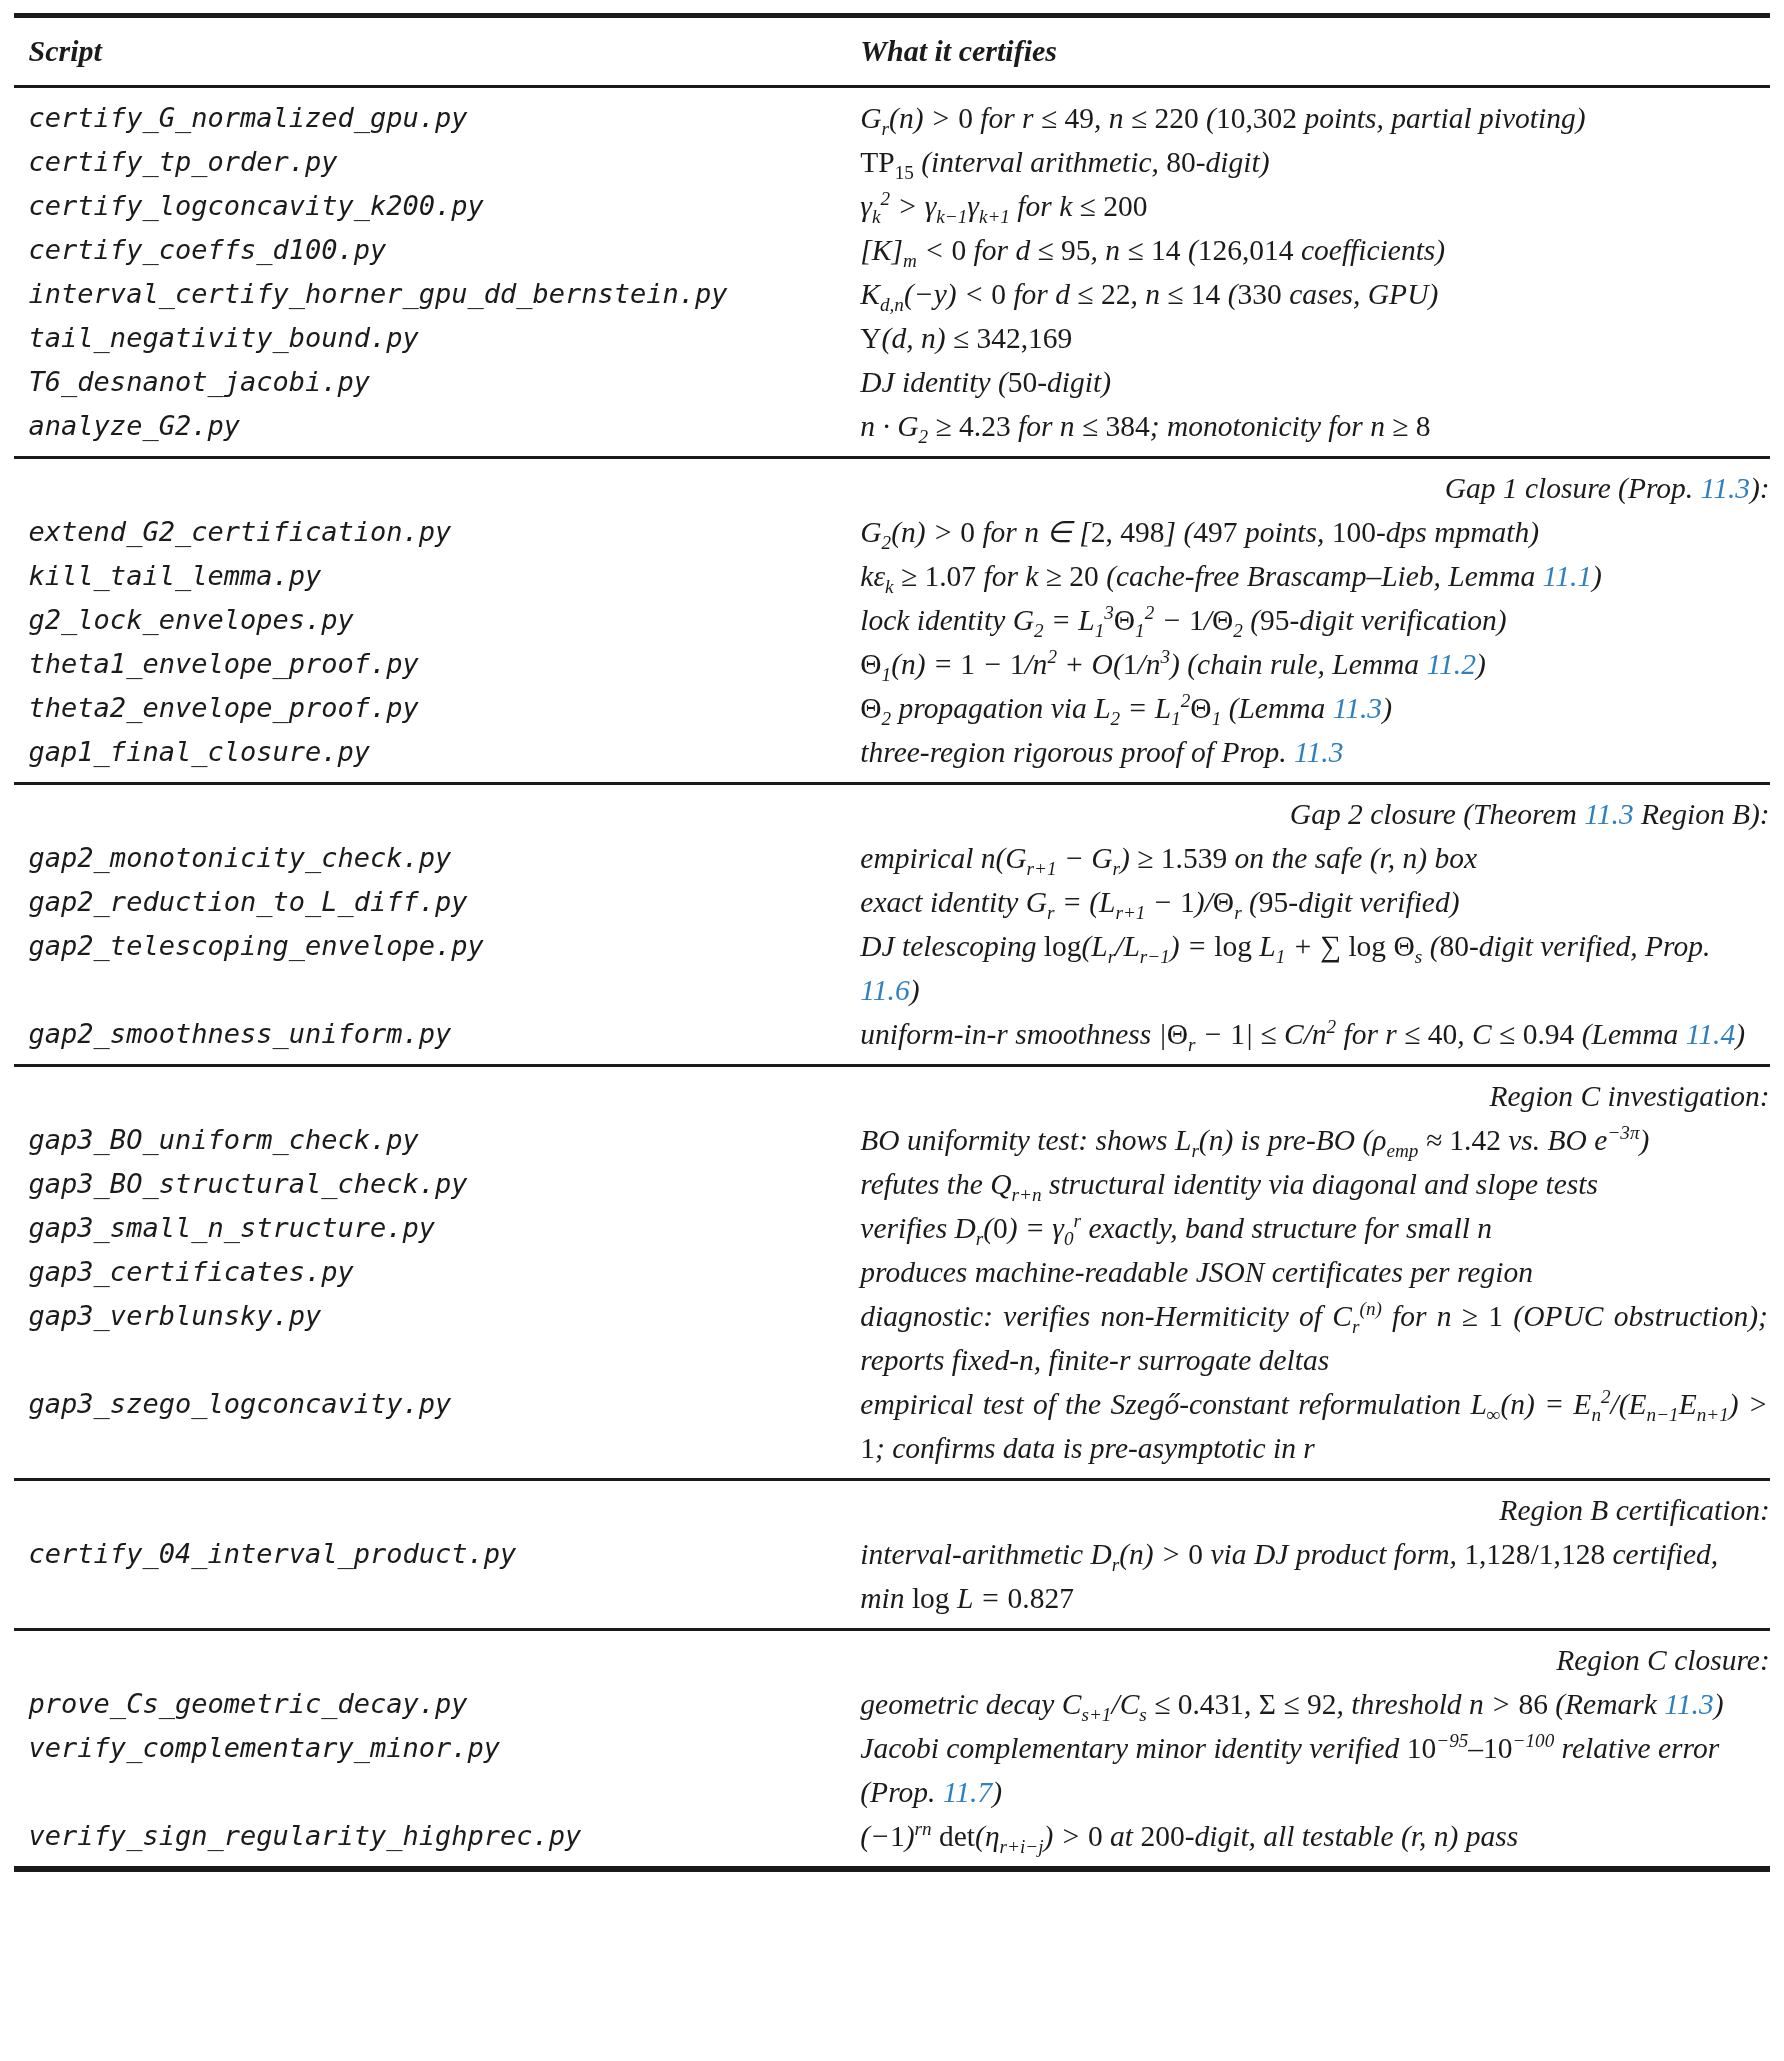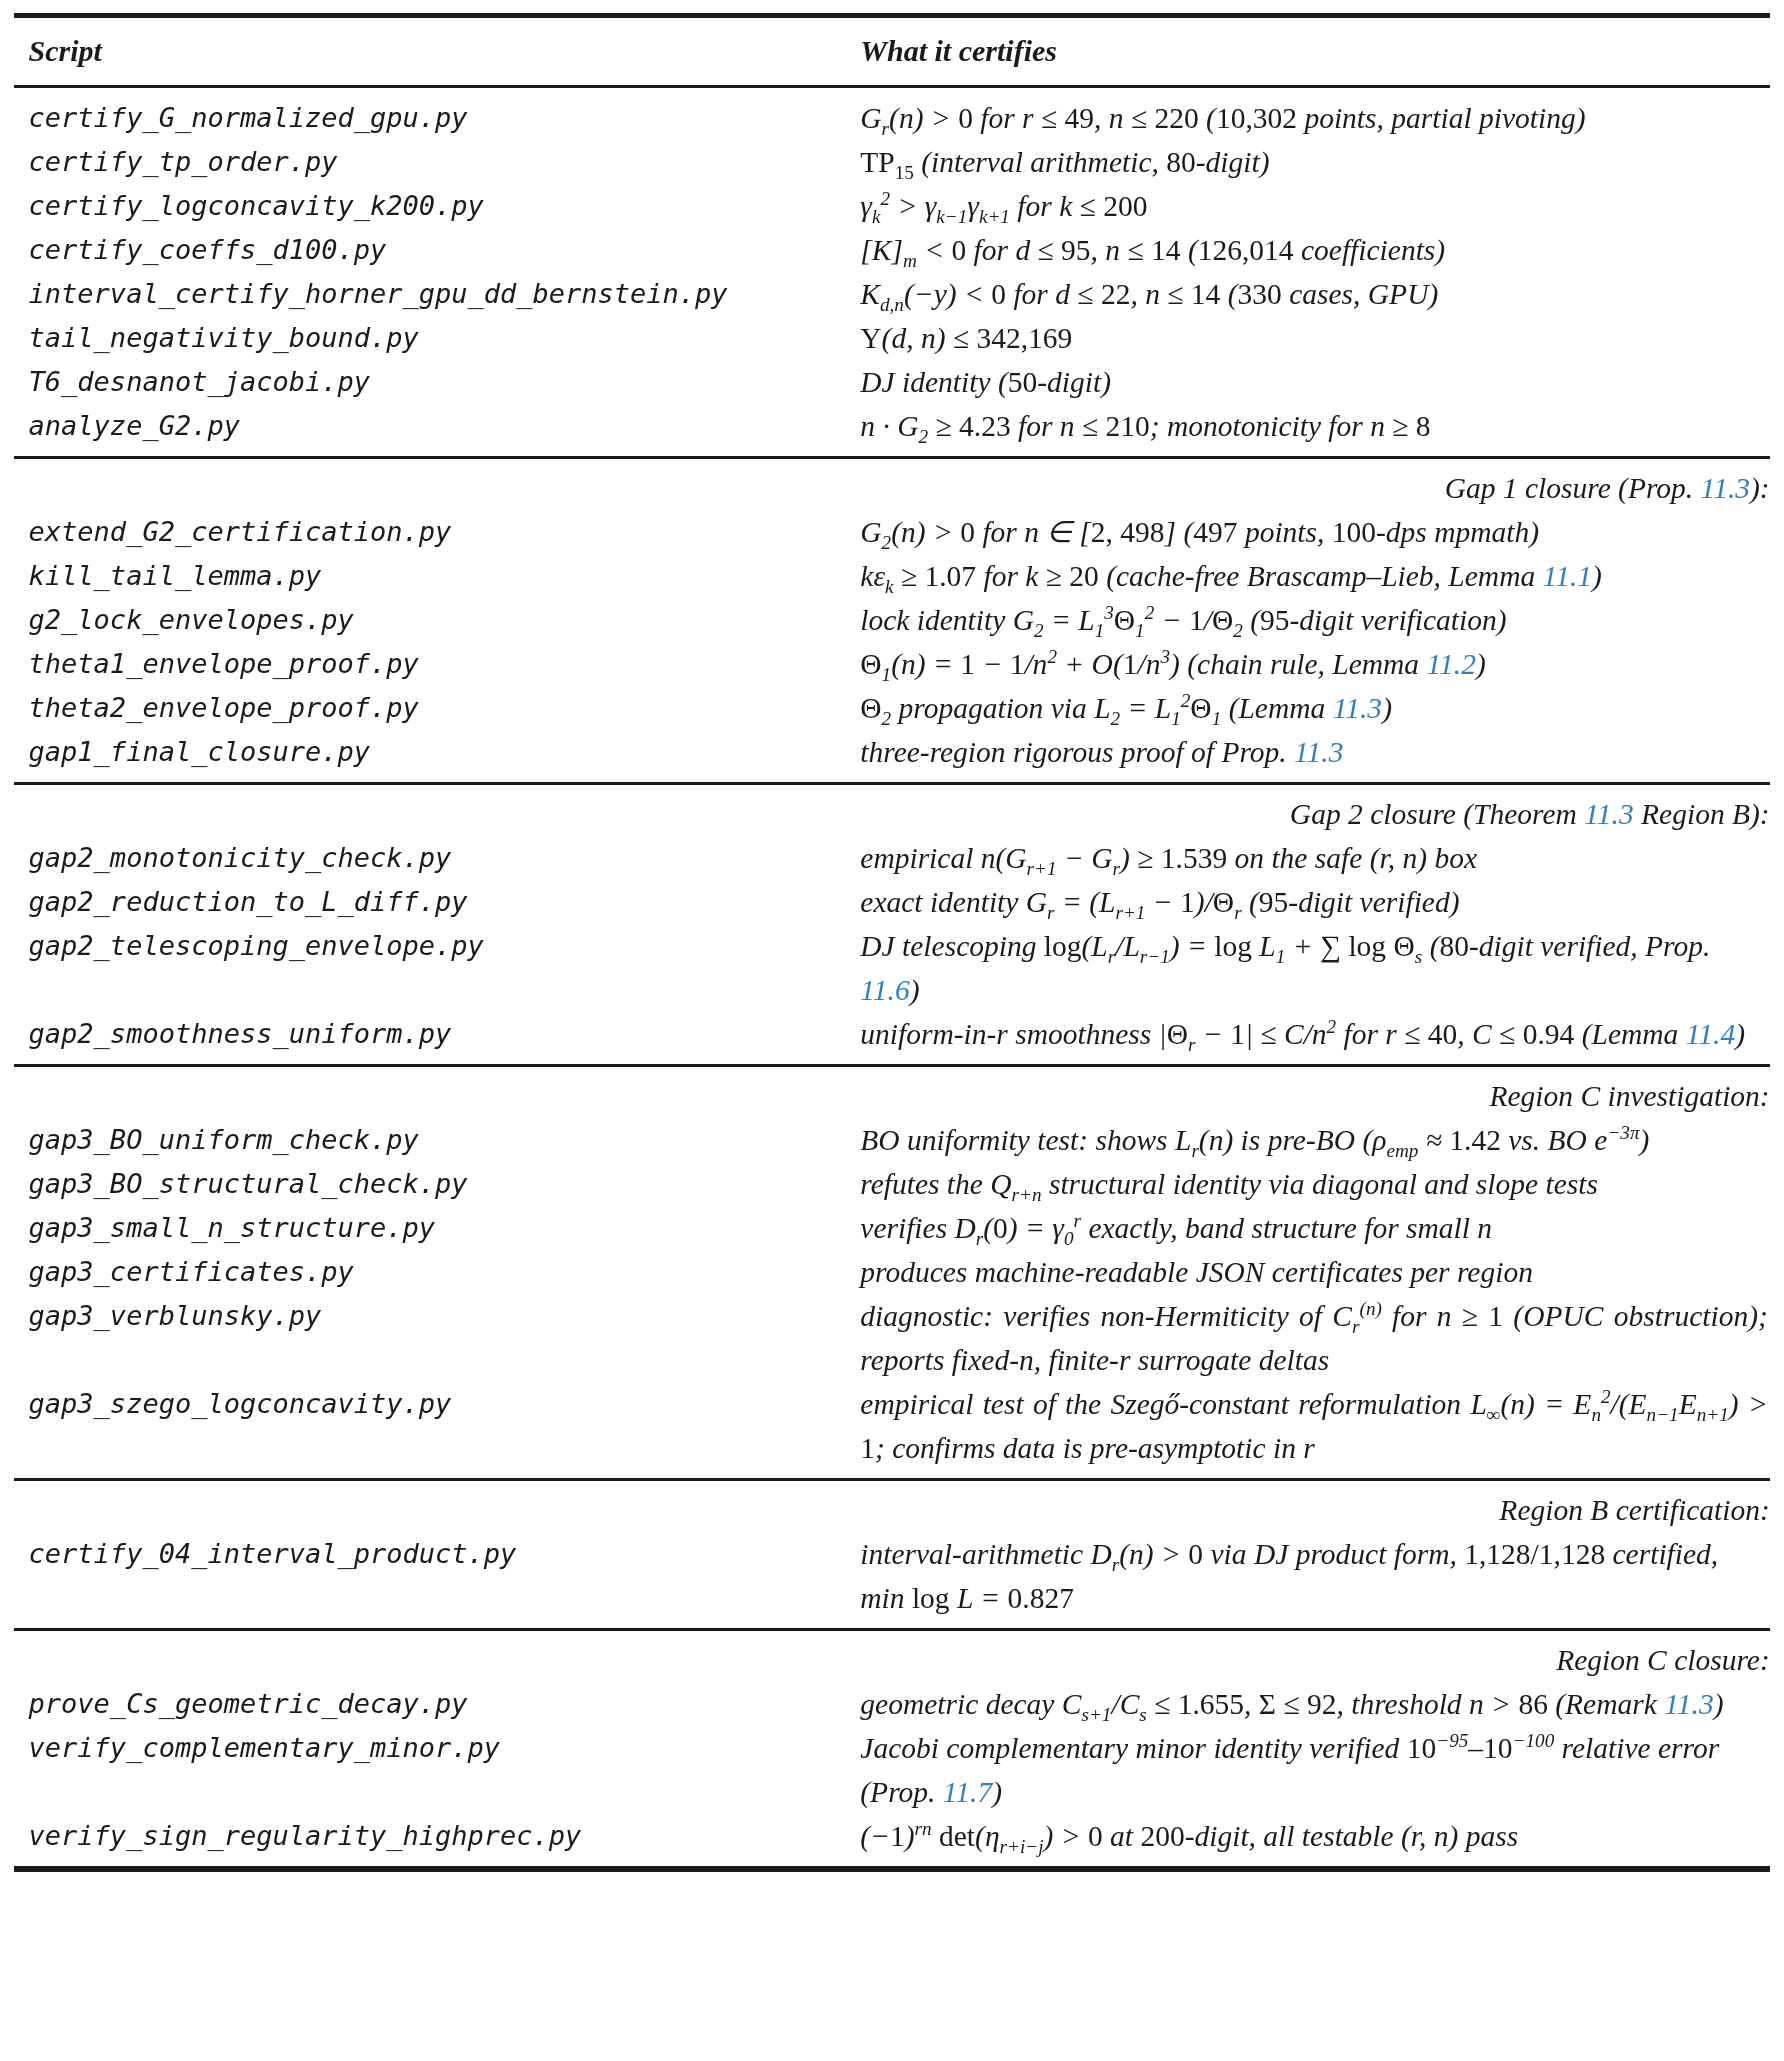--- a/index.html
+++ b/index.html
@@ -63,21 +63,21 @@
         <div class="row">
           <div class="script">tail_negativity_bound.py</div>
           <div class="cert"><span class="rm">Υ</span>(d, n) ≤ <span class="rm">342,169</span></div>
         </div>
         <div class="row">
           <div class="script">T6_desnanot_jacobi.py</div>
           <div class="cert">DJ identity (<span class="rm">50</span>-digit)</div>
         </div>
         <div class="row">
           <div class="script">analyze_G2.py</div>
-          <div class="cert">n · G<sub>2</sub> ≥ <span class="rm">4.23</span> for n ≤ <span class="rm">210</span>; monotonicity for n ≥ <span class="rm">8</span></div>
+          <div class="cert">n · G<sub>2</sub> ≥ <span class="rm">4.23</span> for n ≤ <span class="rm">384</span>; monotonicity for n ≥ <span class="rm">8</span></div>
         </div>
       </div>
       <div class="rule sec"></div>
       <div class="section">
         <div class="label">Gap 1 closure (Prop. <span class="lnk">11.3</span>):</div>
         <div class="row">
           <div class="script">extend_G2_certification.py</div>
           <div class="cert">G<sub>2</sub>(n) &gt; <span class="rm">0</span> for n ∈ [<span class="rm">2, 498</span>] (<span class="rm">497</span> points, <span class="rm">100</span>-dps mpmath)</div>
         </div>
         <div class="row">
@@ -155,21 +155,21 @@
         <div class="row">
           <div class="script">certify_04_interval_product.py</div>
           <div class="cert">interval-arithmetic D<sub>r</sub>(n) &gt; <span class="rm">0</span> via DJ product form, <span class="rm">1,128/1,128</span> certified, min <span class="rm">log</span> L = <span class="rm">0.827</span></div>
         </div>
       </div>
       <div class="rule sec"></div>
       <div class="section">
         <div class="label">Region C closure:</div>
         <div class="row">
           <div class="script">prove_Cs_geometric_decay.py</div>
-          <div class="cert justify">geometric decay C<sub>s+1</sub>/C<sub>s</sub> ≤ <span class="rm">1.655</span>, <span class="rm">Σ</span> ≤ <span class="rm">92</span>, threshold n &gt; <span class="rm">86</span> (Remark <span class="lnk">11.3</span>)</div>
+          <div class="cert justify">geometric decay C<sub>s+1</sub>/C<sub>s</sub> ≤ <span class="rm">0.431</span>, <span class="rm">Σ</span> ≤ <span class="rm">92</span>, threshold n &gt; <span class="rm">86</span> (Remark <span class="lnk">11.3</span>)</div>
         </div>
         <div class="row">
           <div class="script">verify_complementary_minor.py</div>
           <div class="cert">Jacobi complementary minor identity verified <span class="rm">10</span><sup>−95</sup>–<span class="rm">10</span><sup>−100</sup> relative error (Prop. <span class="lnk">11.7</span>)</div>
         </div>
         <div class="row">
           <div class="script">verify_sign_regularity_highprec.py</div>
           <div class="cert">(−<span class="rm">1</span>)<sup>rn</sup> <span class="rm">det</span>(η<sub>r+i−j</sub>) &gt; <span class="rm">0</span> at <span class="rm">200</span>-digit, all testable (r, n) pass</div>
         </div>
       </div>

